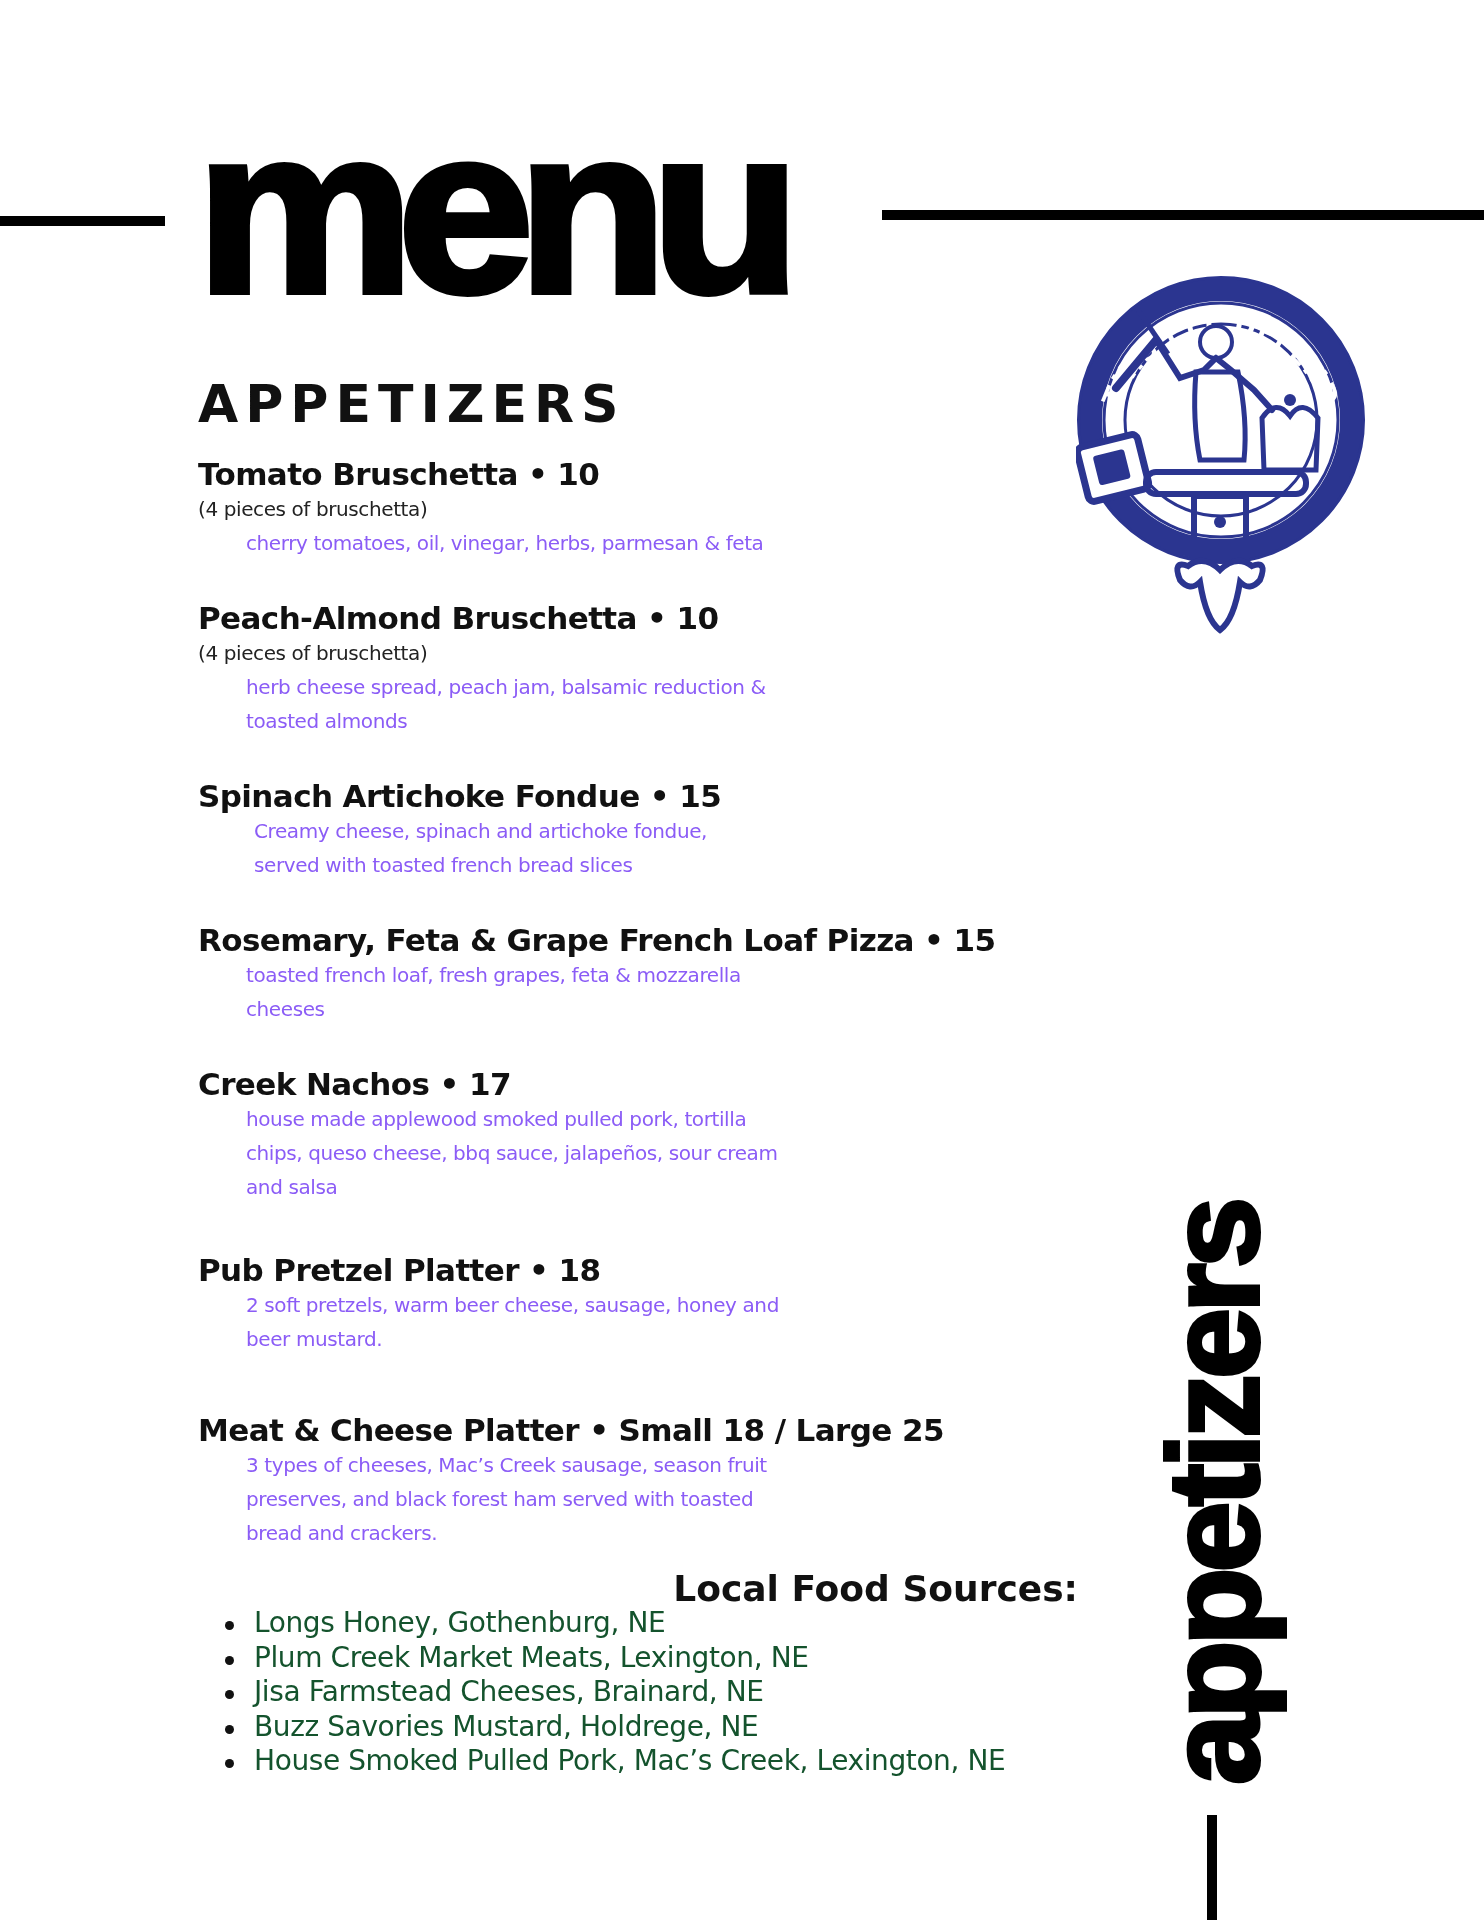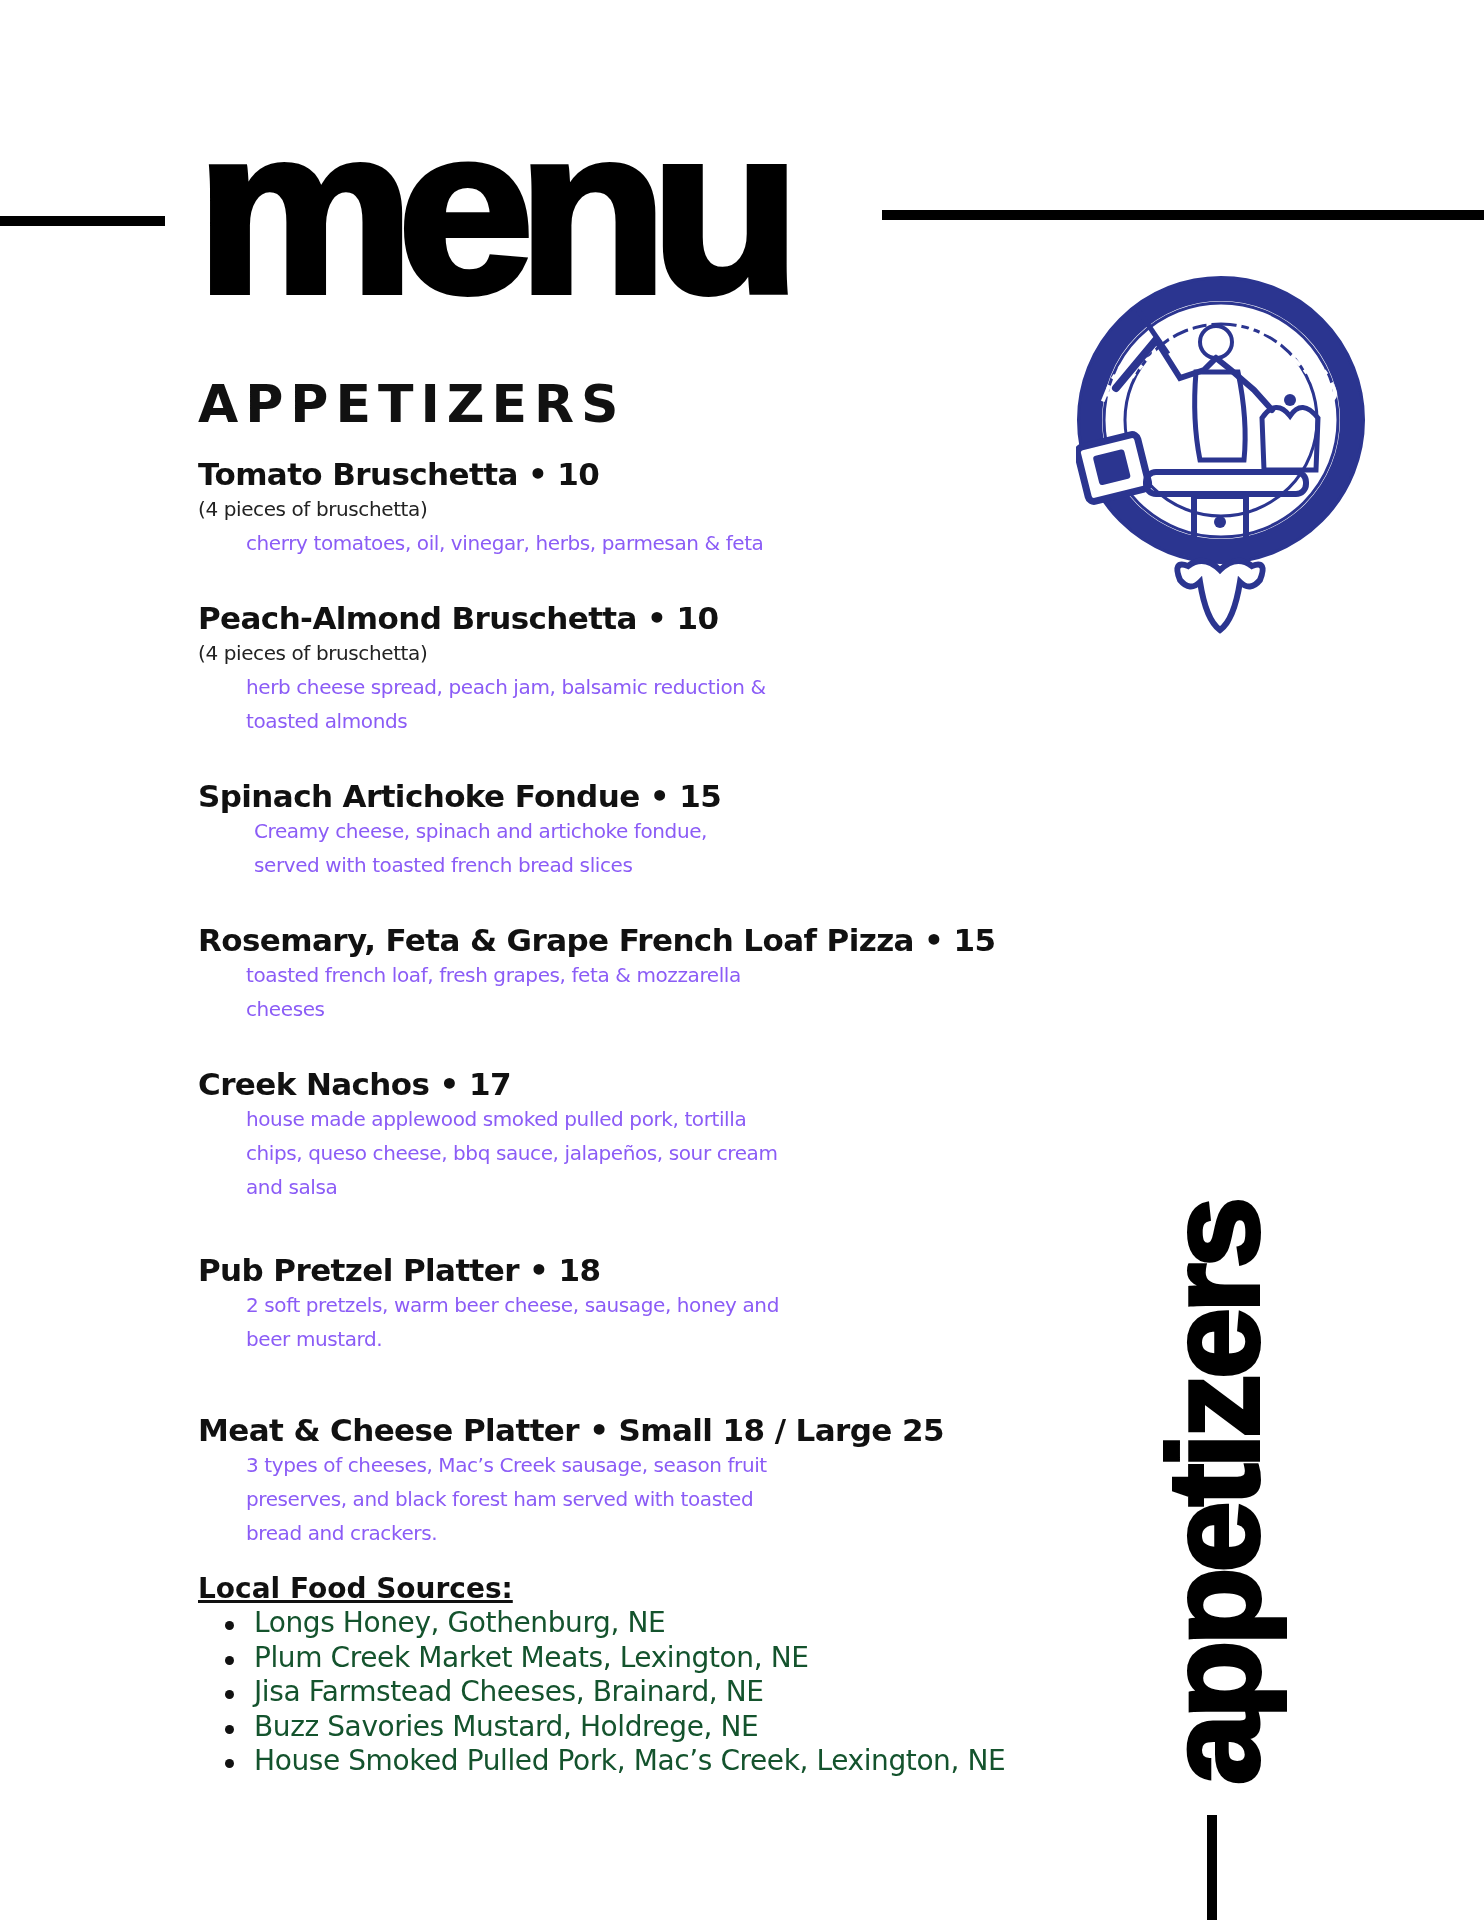--- a/index.html
+++ b/index.html
@@ -12,21 +12,21 @@
   .vertical-title { position:absolute; left:1150px; top:1785px; transform-origin:left top; transform:rotate(-90deg); font-family:"Liberation Sans", sans-serif; font-weight:900; font-size:128px; letter-spacing:-5px; line-height:1; color:#000; white-space:nowrap; -webkit-text-stroke:4px #000; }
   .section-title { position:absolute; left:198px; top:374px; font-family:"DejaVu Sans", sans-serif; font-weight:bold; font-size:52px; letter-spacing:7px; color:#111; }
   .crest { position:absolute; left:1076px; top:270px; width:290px; height:365px; }
   .items { position:absolute; left:198px; top:456px; width:880px; }
   .item { margin:0; }
   .item-name { font-family:"DejaVu Sans", sans-serif; font-weight:bold; font-size:31px; line-height:36px; letter-spacing:-0.6px; color:#111; }
   .item-note { font-family:"DejaVu Sans", sans-serif; font-size:20px; line-height:34px; letter-spacing:-0.4px; color:#222; }
   .item-desc { font-family:"DejaVu Sans", sans-serif; font-size:20px; line-height:34px; letter-spacing:-0.4px; color:#8b5cf6; padding-left:48px; white-space:pre-line; }
   .item-desc.wide { padding-left:56px; }
   .sources { position:absolute; left:198px; top:1572px; width:880px; }
-  .sources-title { font-family:"DejaVu Sans", sans-serif; font-weight:bold; font-size:28px; line-height:34px; text-decoration:underline; text-decoration-thickness:3px; color:#111; }
+  .sources-title { font-family:"DejaVu Sans", sans-serif; font-weight:bold; font-size:36px; line-height:34px; text-decoration-thickness:3px; color:#111;text-align:right; }
   .sources-list { margin:0; padding:0 0 0 56px; list-style:none; }
   .sources-list li { position:relative; font-family:"DejaVu Sans", sans-serif; font-size:28px; line-height:34.5px; letter-spacing:-0.4px; color:#14532d; }
   .sources-list li::before { content:""; position:absolute; left:-29px; top:15px; width:9px; height:9px; border-radius:50%; background:#111; }
 </style>
 </head>
 <body>
 
 <div class="rule rule-left"></div>
 <div class="menu-title">menu</div>
 <div class="rule rule-right"></div>

